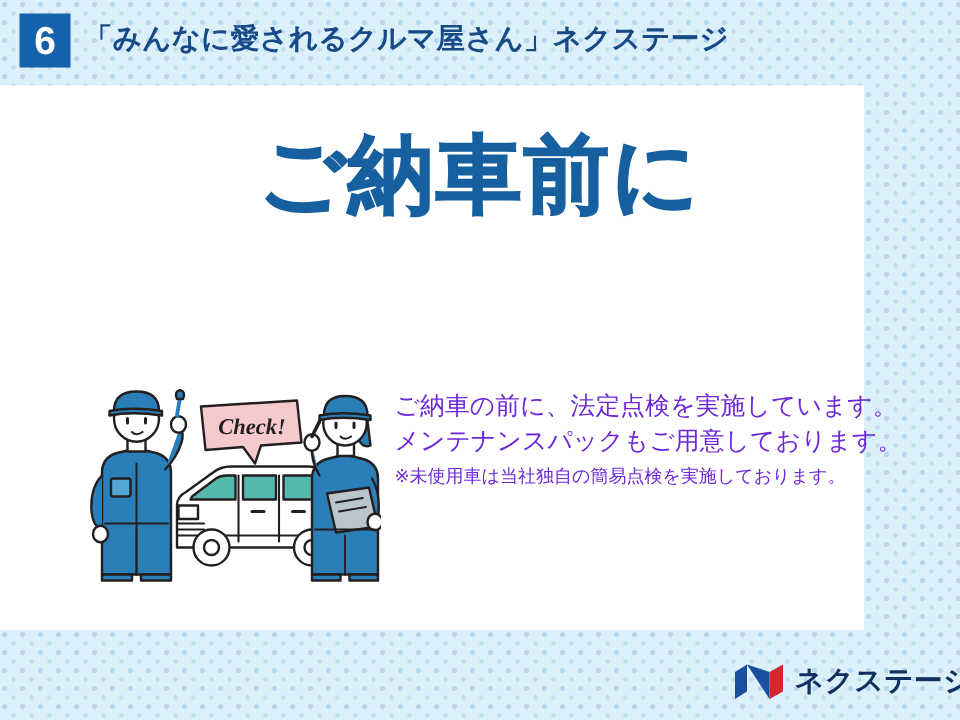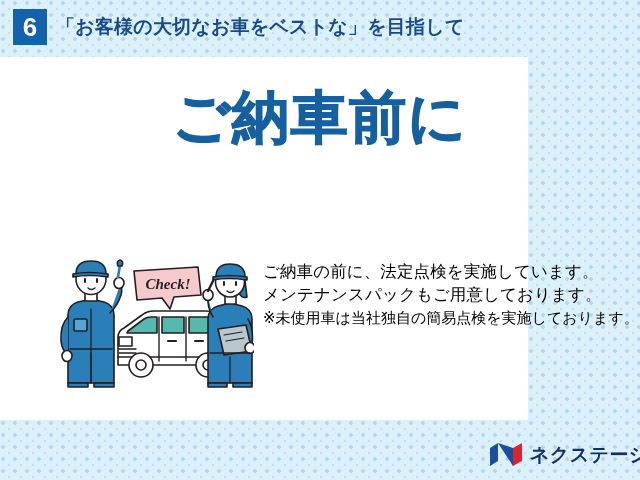--- a/index.html
+++ b/index.html
@@ -50,21 +50,21 @@
     font-weight: bold;
     color: #174a86;
     white-space: nowrap;
     letter-spacing: 0.2px;
   }
 
   
   #white-panel {
     position: absolute;
     left: 0; top: 57px;
-    width: 528px; height: 363px;
+    width: 576px; height: 363px;
     background: #ffffff;
   }
 
   
   #headline {
     position: absolute;
     left: 0; top: 22px;
     width: 640px;
     text-align: center;
   }
@@ -80,28 +80,28 @@
   }
 
   
   #body-text {
     position: absolute;
     left: 263px; top: 203px;
     width: 360px;
   }
   .body-line {
     display: block;
-    color: #000000;
+    color: #6d28d9;
     font-size: 16.5px;
     line-height: 23.4px;
     white-space: nowrap;
     letter-spacing: 0.1px;
   }
   .body-line.note {
-    font-size: 15px;
+    font-size: 12px;
     line-height: 21px;
     letter-spacing: 0px;
   }
 
   
   #illustration {
     position: absolute;
     left: 58px; top: 196px;
     width: 196px; height: 135px;
   }
@@ -126,21 +126,21 @@
     line-height: 25px;
   }
 </style>
 </head>
 <body>
 
 <div id="stage">
 
   <div id="header-bar">
     <div id="header-badge">6</div>
-    <div id="header-title">「お客様の大切なお車をベストな」を目指して</div>
+    <div id="header-title">「みんなに愛されるクルマ屋さん」ネクステージ</div>
   </div>
 
   <div id="white-panel">
 
     <div id="headline">
       <span class="headline-line">ご納車前に</span>
     </div>
 
     <div id="body-text">
       <span class="body-line">ご納車の前に、法定点検を実施しています。</span>

